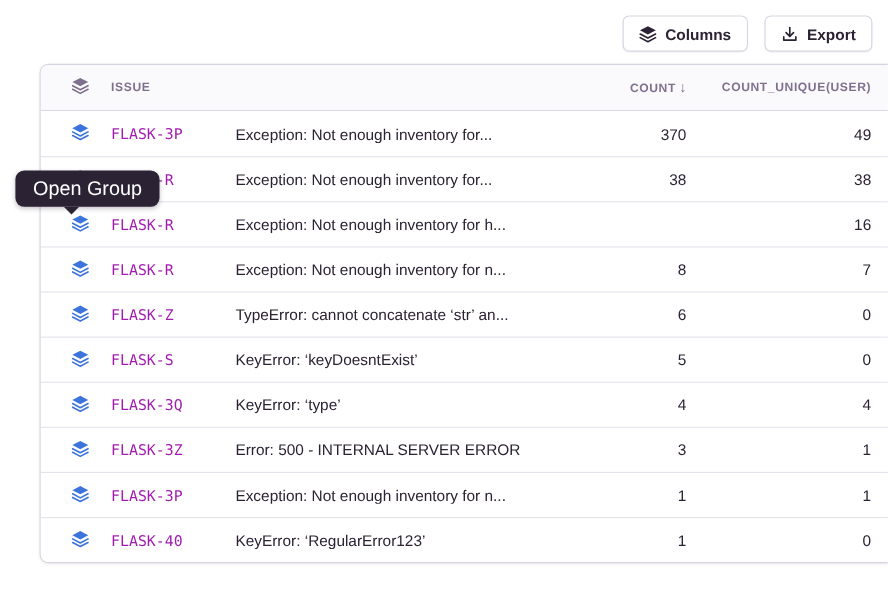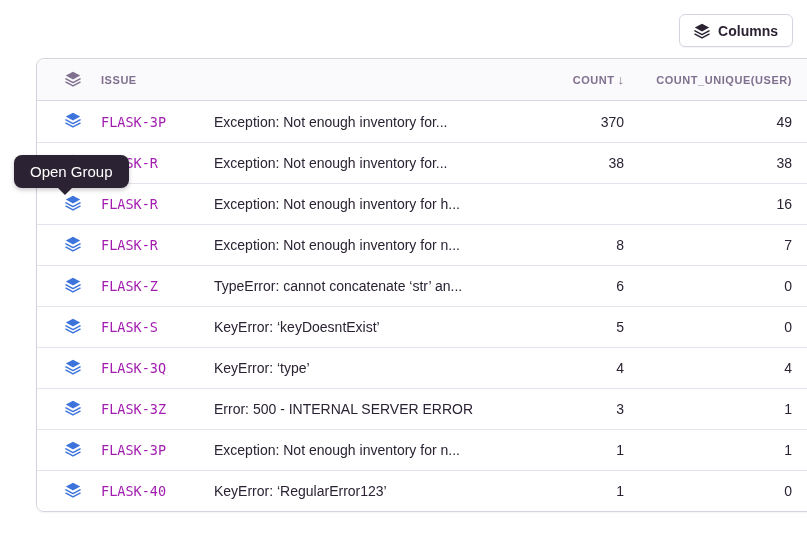--- a/index.html
+++ b/index.html
@@ -10,21 +10,20 @@
     position: relative;
   }
 
   
   .toolbar {
     position: absolute;
     top: 14px;
     right: 14px;
     display: flex;
     gap: 15px;
-    flex-direction: column;
   }
   .btn {
     display: flex;
     align-items: center;
     gap: 8px;
     height: 33px;
     padding: 0 14px;
     background: #fff;
     border: 1px solid #d9d3e0;
     border-radius: 6px;
@@ -88,21 +87,21 @@
   .icon-btn { display: flex; align-items: center; cursor: pointer; background: none; border: none; padding: 0; }
 
   
   .tooltip {
     position: absolute;
     left: 14px;
     top: 155px;
     z-index: 10;
     background: #2b2233;
     color: #ffffff;
-    font-size: 15px;
+    font-size: 18px;
     line-height: 17px;
     padding: 8px 16px;
     border-radius: 8px;
     box-shadow: 0 2px 4px rgba(43,34,51,0.25);
     white-space: nowrap;
   }
   .tooltip::after {
     content: "";
     position: absolute;
     top: 100%;

